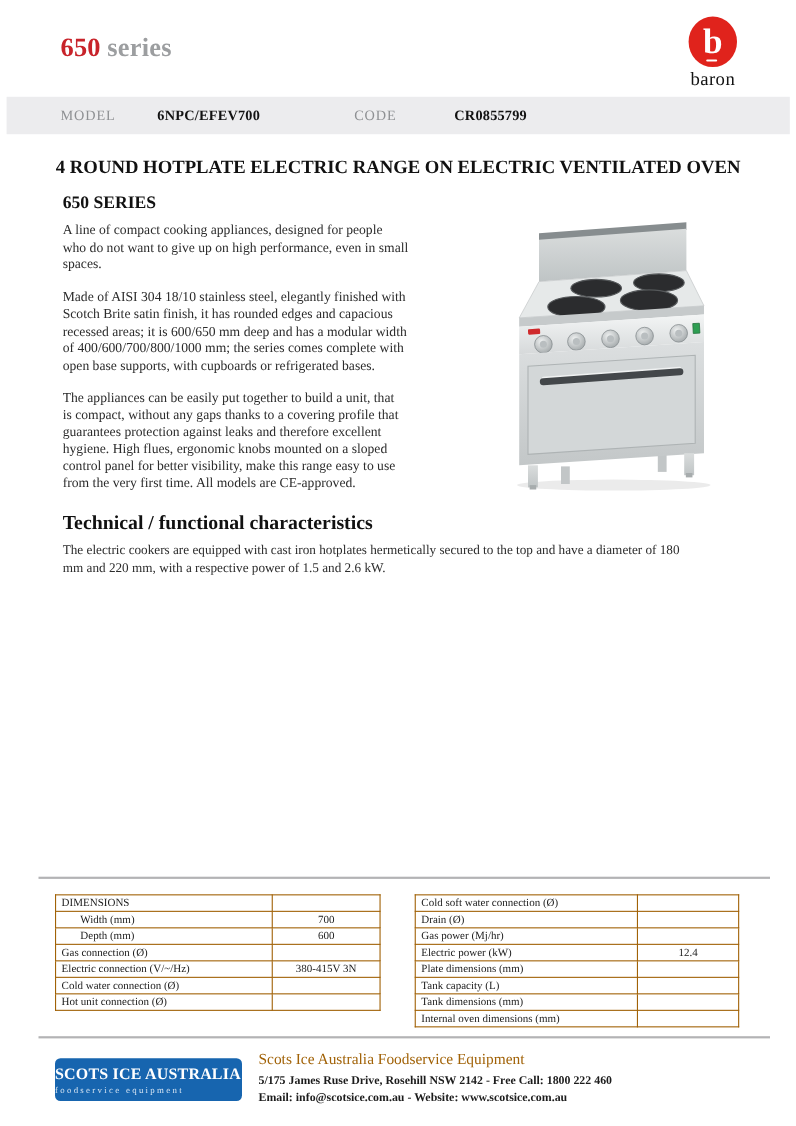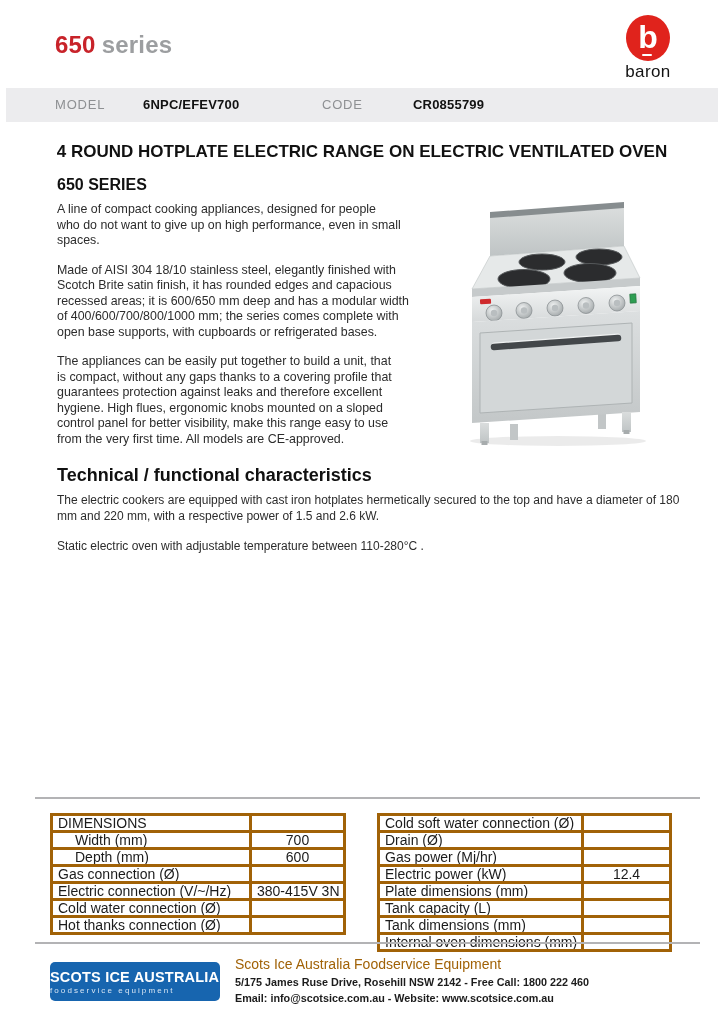--- a/index.html
+++ b/index.html
@@ -1,17 +1,17 @@
 <!DOCTYPE html>
 <html><head>
 <meta charset="utf-8">
 <style>
   html,body{margin:0;padding:0;background:#ffffff;}
   .page{position:relative;width:724px;height:1024px;background:#fff;overflow:hidden;
-        font-family:Liberation Sans, sans-serif;color:#1d1d1d;}
+        font-family:Liberation Serif, serif;color:#1d1d1d;}
 
   
   .series-title{position:absolute;left:55px;top:31px;font-size:24px;font-weight:bold;letter-spacing:0.2px;}
   .series-title .red{color:#c8232a;}
   .series-title .gray{color:#9c9ea0;margin-left:6px;}
   .baron-logo{position:absolute;left:610px;top:15px;width:76px;text-align:center;}
   .baron-circle{width:44px;height:46px;border-radius:50%;background:#e0231c;margin:0 auto;position:relative;}
   .baron-b{position:absolute;left:0;right:0;top:1px;color:#fff;font-size:32px;font-weight:bold;line-height:42px;}
   .baron-dash{position:absolute;left:50%;bottom:5px;width:10px;height:2px;margin-left:-6px;background:#fff;border-radius:1px;}
   .baron-name{font-size:17px;color:#131313;margin-top:1px;letter-spacing:0.4px;}
@@ -36,21 +36,21 @@
 
   
   .divider{position:absolute;left:35px;width:665px;height:2px;background:#b3b3b5;}
   .divider-top{top:797px;}
   .divider-bottom{top:942px;}
 
   
   .spec-table{position:absolute;top:813px;border-collapse:collapse;table-layout:fixed;}
   .spec-table.left{left:50px;width:296px;}
   .spec-table.right{left:377px;width:295px;border-radius:16px;}
-  .spec-table td{border:3px solid #a16207;height:14px;line-height:13px;font-size:14px;
+  .spec-table td{border:1px solid #a16207;height:14px;line-height:13px;font-size:10px;
                  color:#1b1b1b;padding:0 5px;overflow:hidden;white-space:nowrap;}
   .spec-table.left td.lbl{width:186px;}
   .spec-table.right td.lbl{width:191px;}
   .spec-table td.val{text-align:center;}
   .spec-table td.ind{padding-left:22px;}
 
   
   .footer-logo{position:absolute;left:50px;top:962px;width:170px;height:39px;background:#1765af;
                border-radius:5px;text-align:left;color:#fff;}
   .footer-logo-line1{font-size:14.5px;font-weight:bold;margin-top:7px;letter-spacing:0.2px;}
@@ -159,21 +159,20 @@
     <rect x="30" y="231" width="9" height="20" fill="url(#steelV)"></rect>
     <rect x="31.5" y="249" width="6" height="4" fill="#a7acad"></rect>
     <rect x="172" y="220" width="9" height="20" fill="url(#steelV)"></rect>
     <rect x="173.5" y="238" width="6" height="4" fill="#a7acad"></rect>
   </svg>
 
   <h2 class="tech-heading">Technical / functional characteristics</h2>
   <div class="tech-text">
     <p class="para">The electric cookers are equipped with cast iron hotplates hermetically secured to the top and have a diameter of 180
 mm and 220 mm, with a respective power of 1.5 and 2.6 kW.</p>
-    <p class="para">Static electric oven with adjustable temperature between 110-280°C .</p>
   </div>
 
   <div class="divider divider-top"></div>
 
   <table class="spec-table left">
     <tbody>
       <tr>
           <td class="lbl">DIMENSIONS</td>
           <td class="val"></td>
         </tr>
@@ -191,21 +190,21 @@
         </tr>
       <tr>
           <td class="lbl">Electric connection (V/~/Hz)</td>
           <td class="val">380-415V 3N</td>
         </tr>
       <tr>
           <td class="lbl">Cold water connection (Ø)</td>
           <td class="val"></td>
         </tr>
       <tr>
-          <td class="lbl">Hot thanks connection (Ø)</td>
+          <td class="lbl">Hot unit connection (Ø)</td>
           <td class="val"></td>
         </tr>
     </tbody>
   </table>
 
   <table class="spec-table right">
     <tbody>
       <tr>
           <td class="lbl">Cold soft water connection (Ø)</td>
           <td class="val"></td>

